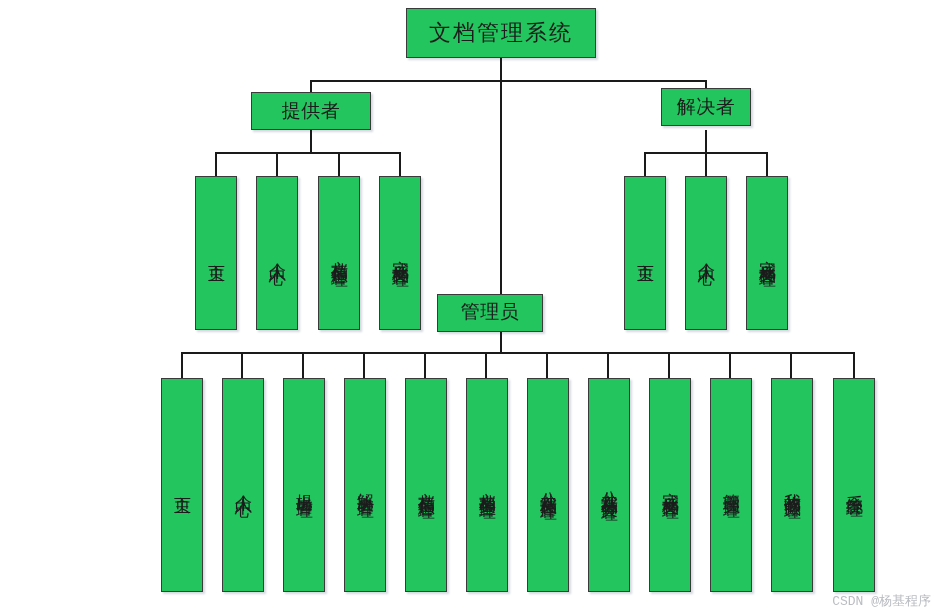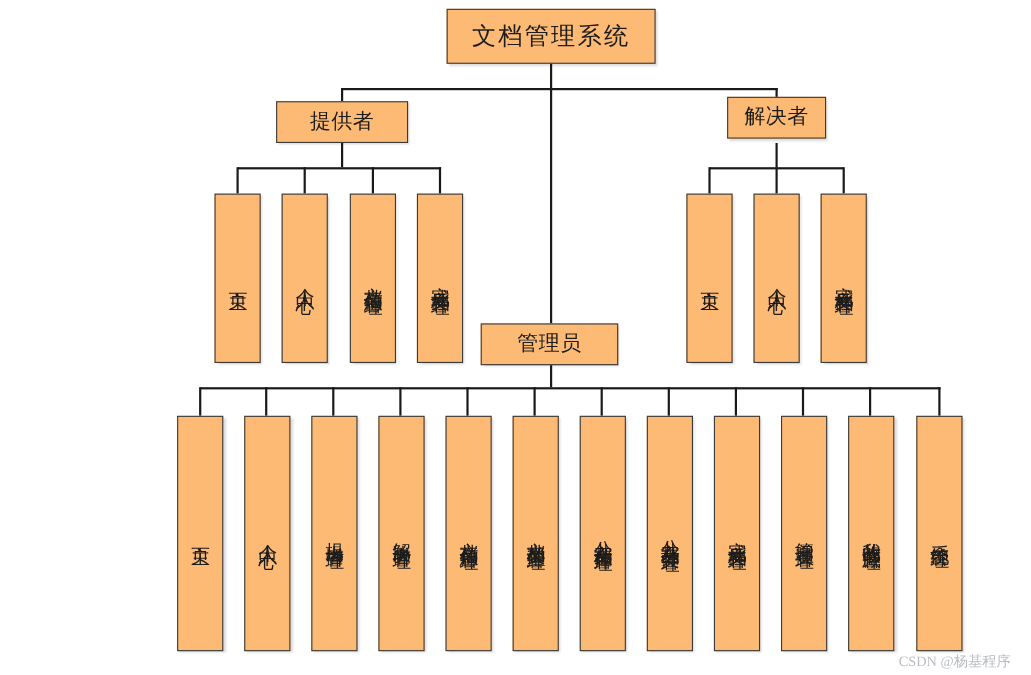--- a/index.html
+++ b/index.html
@@ -22,21 +22,21 @@
     position: absolute;
     background: #1a1a1a;
   }
   .line.v { width: 2px; }
   .line.h { height: 2px; }
 
   
   .node {
     position: absolute;
     box-sizing: border-box;
-    background: #fdba74;
+    background: #22c55e;
     border: 1px solid #3a3a3a;
     box-shadow: 2px 2px 2px rgba(120,130,150,0.30);
     display: flex;
     align-items: center;
     justify-content: center;
     color: #1c1c1c;
   }
   .node .label {
     display: block;
     text-align: center;
@@ -54,25 +54,25 @@
     text-orientation: upright;
     font-size: 17px;
     letter-spacing: 2px;
     line-height: 1.05;
   }
   .node.root .label { font-size: 22px; letter-spacing: 2px; }
 
   
   #watermark {
     position: absolute;
-    right: 18px;
+    right: 6px;
     bottom: 4px;
     font-size: 13px;
     color: #b9bcc1;
-    font-family: Liberation Serif, serif;
+    font-family: Liberation Mono, monospace;
     white-space: nowrap;
     user-select: none;
   }
 </style>
 </head>
 <body>
 
 <div id="canvas">
 
   <div class="node root horiz" style="left:406px; top:8px; width:190px; height:50px;">
@@ -125,21 +125,21 @@
   <div class="node vert" style="left:624px; top:176px; width:42px; height:154px;">
     <span class="label">主页</span>
   </div>
   <div class="node vert" style="left:685px; top:176px; width:42px; height:154px;">
     <span class="label">个人中心</span>
   </div>
   <div class="node vert" style="left:746px; top:176px; width:42px; height:154px;">
     <span class="label">完成文档管理</span>
   </div>
 
-  <div class="node horiz" style="left:437px; top:294px; width:125px; height:38px;font-family:Liberation Mono, monospace;">
+  <div class="node horiz" style="left:437px; top:294px; width:106px; height:38px;font-family:Liberation Mono, monospace;">
     <span class="label">管理员</span>
   </div>
   <div class="line v" style="left:500px; top:332px; width:2px; height:20px;"></div>
   <div class="line h" style="left:182px; top:352px; width:673px; height:2px;"></div>
 
   <div class="line v" style="left:181px; top:352px; width:2px; height:26px;"></div>
   <div class="line v" style="left:241px; top:352px; width:2px; height:26px;"></div>
   <div class="line v" style="left:302px; top:352px; width:2px; height:26px;"></div>
   <div class="line v" style="left:363px; top:352px; width:2px; height:26px;"></div>
   <div class="line v" style="left:424px; top:352px; width:2px; height:26px;"></div>

